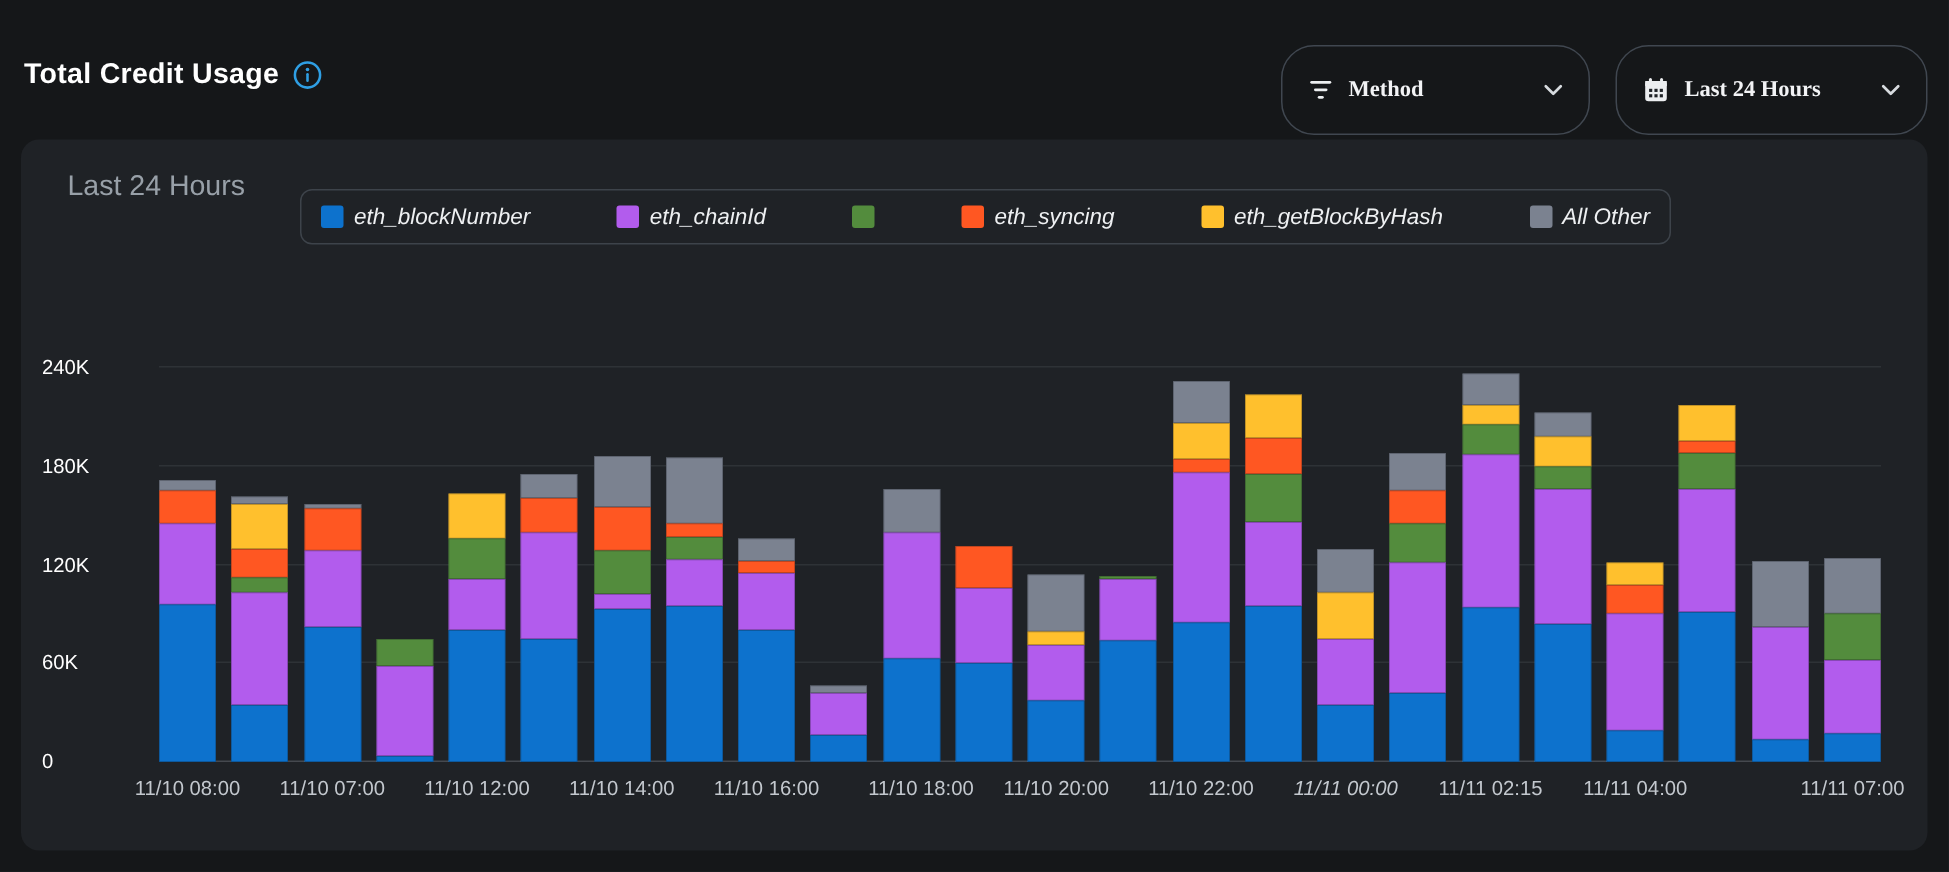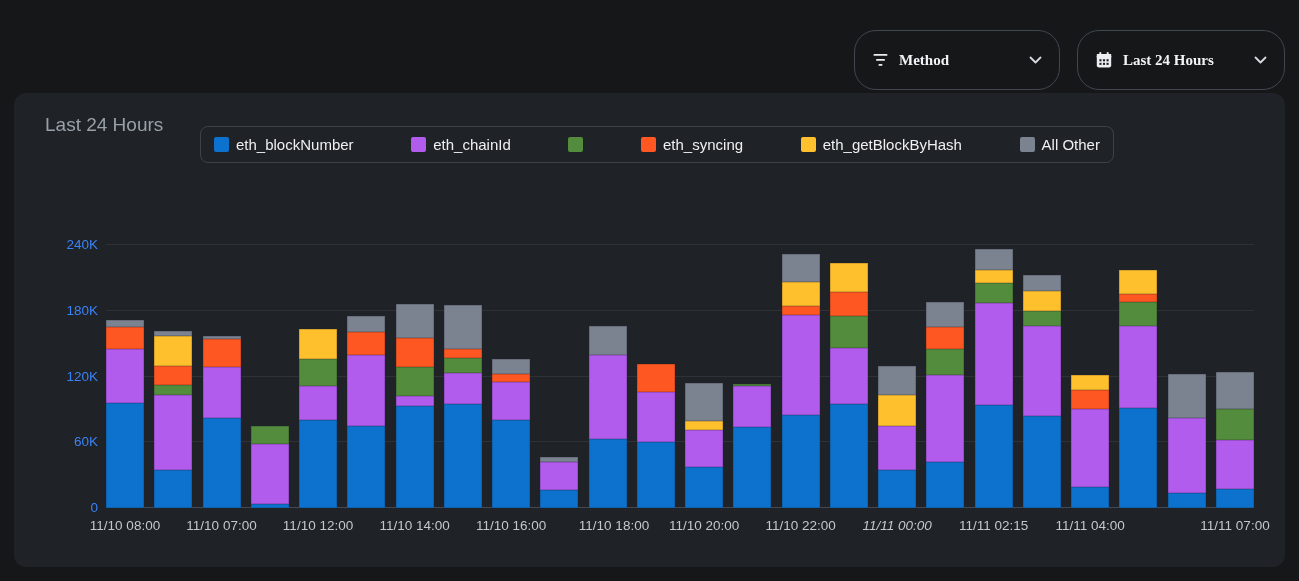--- a/index.html
+++ b/index.html
@@ -27,48 +27,58 @@
   
   .card {
     position:absolute; left:14px; top:93px; width:1271px; height:474px;
     background:#1f2226; border-radius:12px;
   }
   .period-label { position:absolute; left:31px; top:21px; font-size:19px; color:#98a0a8; }
   .total-value  { position:absolute; left:29px; top:52px; font-size:44px; font-weight:500; letter-spacing:.5px; color:#fdfdfd; }
   .legend {
     position:absolute; left:186px; top:33px; width:914px; height:37px;
     border:1px solid #3d434a; border-radius:8px;
-    display:flex; align-items:center; justify-content:space-between; padding:0 13px;
+    display:flex; align-items:center; justify-content:space-between; padding:0 13px;font-style:italic;
   }
   .legend-item { display:flex; align-items:center; gap:7px; cursor:pointer; }
   .legend-swatch { width:15px; height:15px; border-radius:2px; flex:none; }
   .legend-label { font-size:15px; color:#eef0f2; white-space:nowrap; }
   
   .plot { position:absolute; left:92px; top:152px; width:1148px; height:263px; }
   .gridline { position:absolute; left:0; width:100%; height:1px; background:#2e3236; }
   .gridline.axis { background:#45494f; }
   .ylab {
-    position:absolute; right:calc(100% + 8px); width:70px; text-align:right;
-    font-size:13.5px; color:#3b82f6; line-height:18px;
+    position:absolute; right:calc(100% + 8px); width:70px; text-align:left;
+    font-size:13.5px; color:#ffffff; line-height:18px;
   }
   .bar {
     position:absolute; bottom:0; width:38px;
     display:flex; flex-direction:column-reverse;
   }
   .seg { width:100%; box-shadow: inset 0 0 0 0.5px rgba(18,20,22,.35); }
   .xlab {
     position:absolute; top:273px; transform:translateX(-50%);
     font-size:13.5px; color:#c3c8ce; white-space:nowrap;
   }
   svg { display:block; }
 </style>
 </head>
 <body>
 
 <div class="page-header">
+  <div class="title-wrap">
+    <span class="page-title">Total Credit Usage</span>
+    <span style="display:flex;cursor:pointer;">
+      <svg width="20" height="20" viewBox="0 0 20 20">
+        <circle cx="10" cy="10" r="8.4" fill="none" stroke="#2f9fe4" stroke-width="1.7"></circle>
+        <circle cx="10" cy="6.3" r="1.2" fill="#2f9fe4"></circle>
+        <rect x="9.15" y="8.6" width="1.7" height="6" rx="0.85" fill="#2f9fe4"></rect>
+      </svg>
+    </span>
+  </div>
 
   <div class="pill pill-method">
     <span style="display:flex;">
       <svg width="17" height="14" viewBox="0 0 17 14">
         <rect x="1.5" y="1" width="14" height="1.8" rx="0.9" fill="#eceef0"></rect>
         <rect x="4" y="6" width="9" height="1.8" rx="0.9" fill="#eceef0"></rect>
         <rect x="6.5" y="11" width="4" height="1.8" rx="0.9" fill="#eceef0"></rect>
       </svg>
     </span>
     <span class="pill-label">Method</span>

